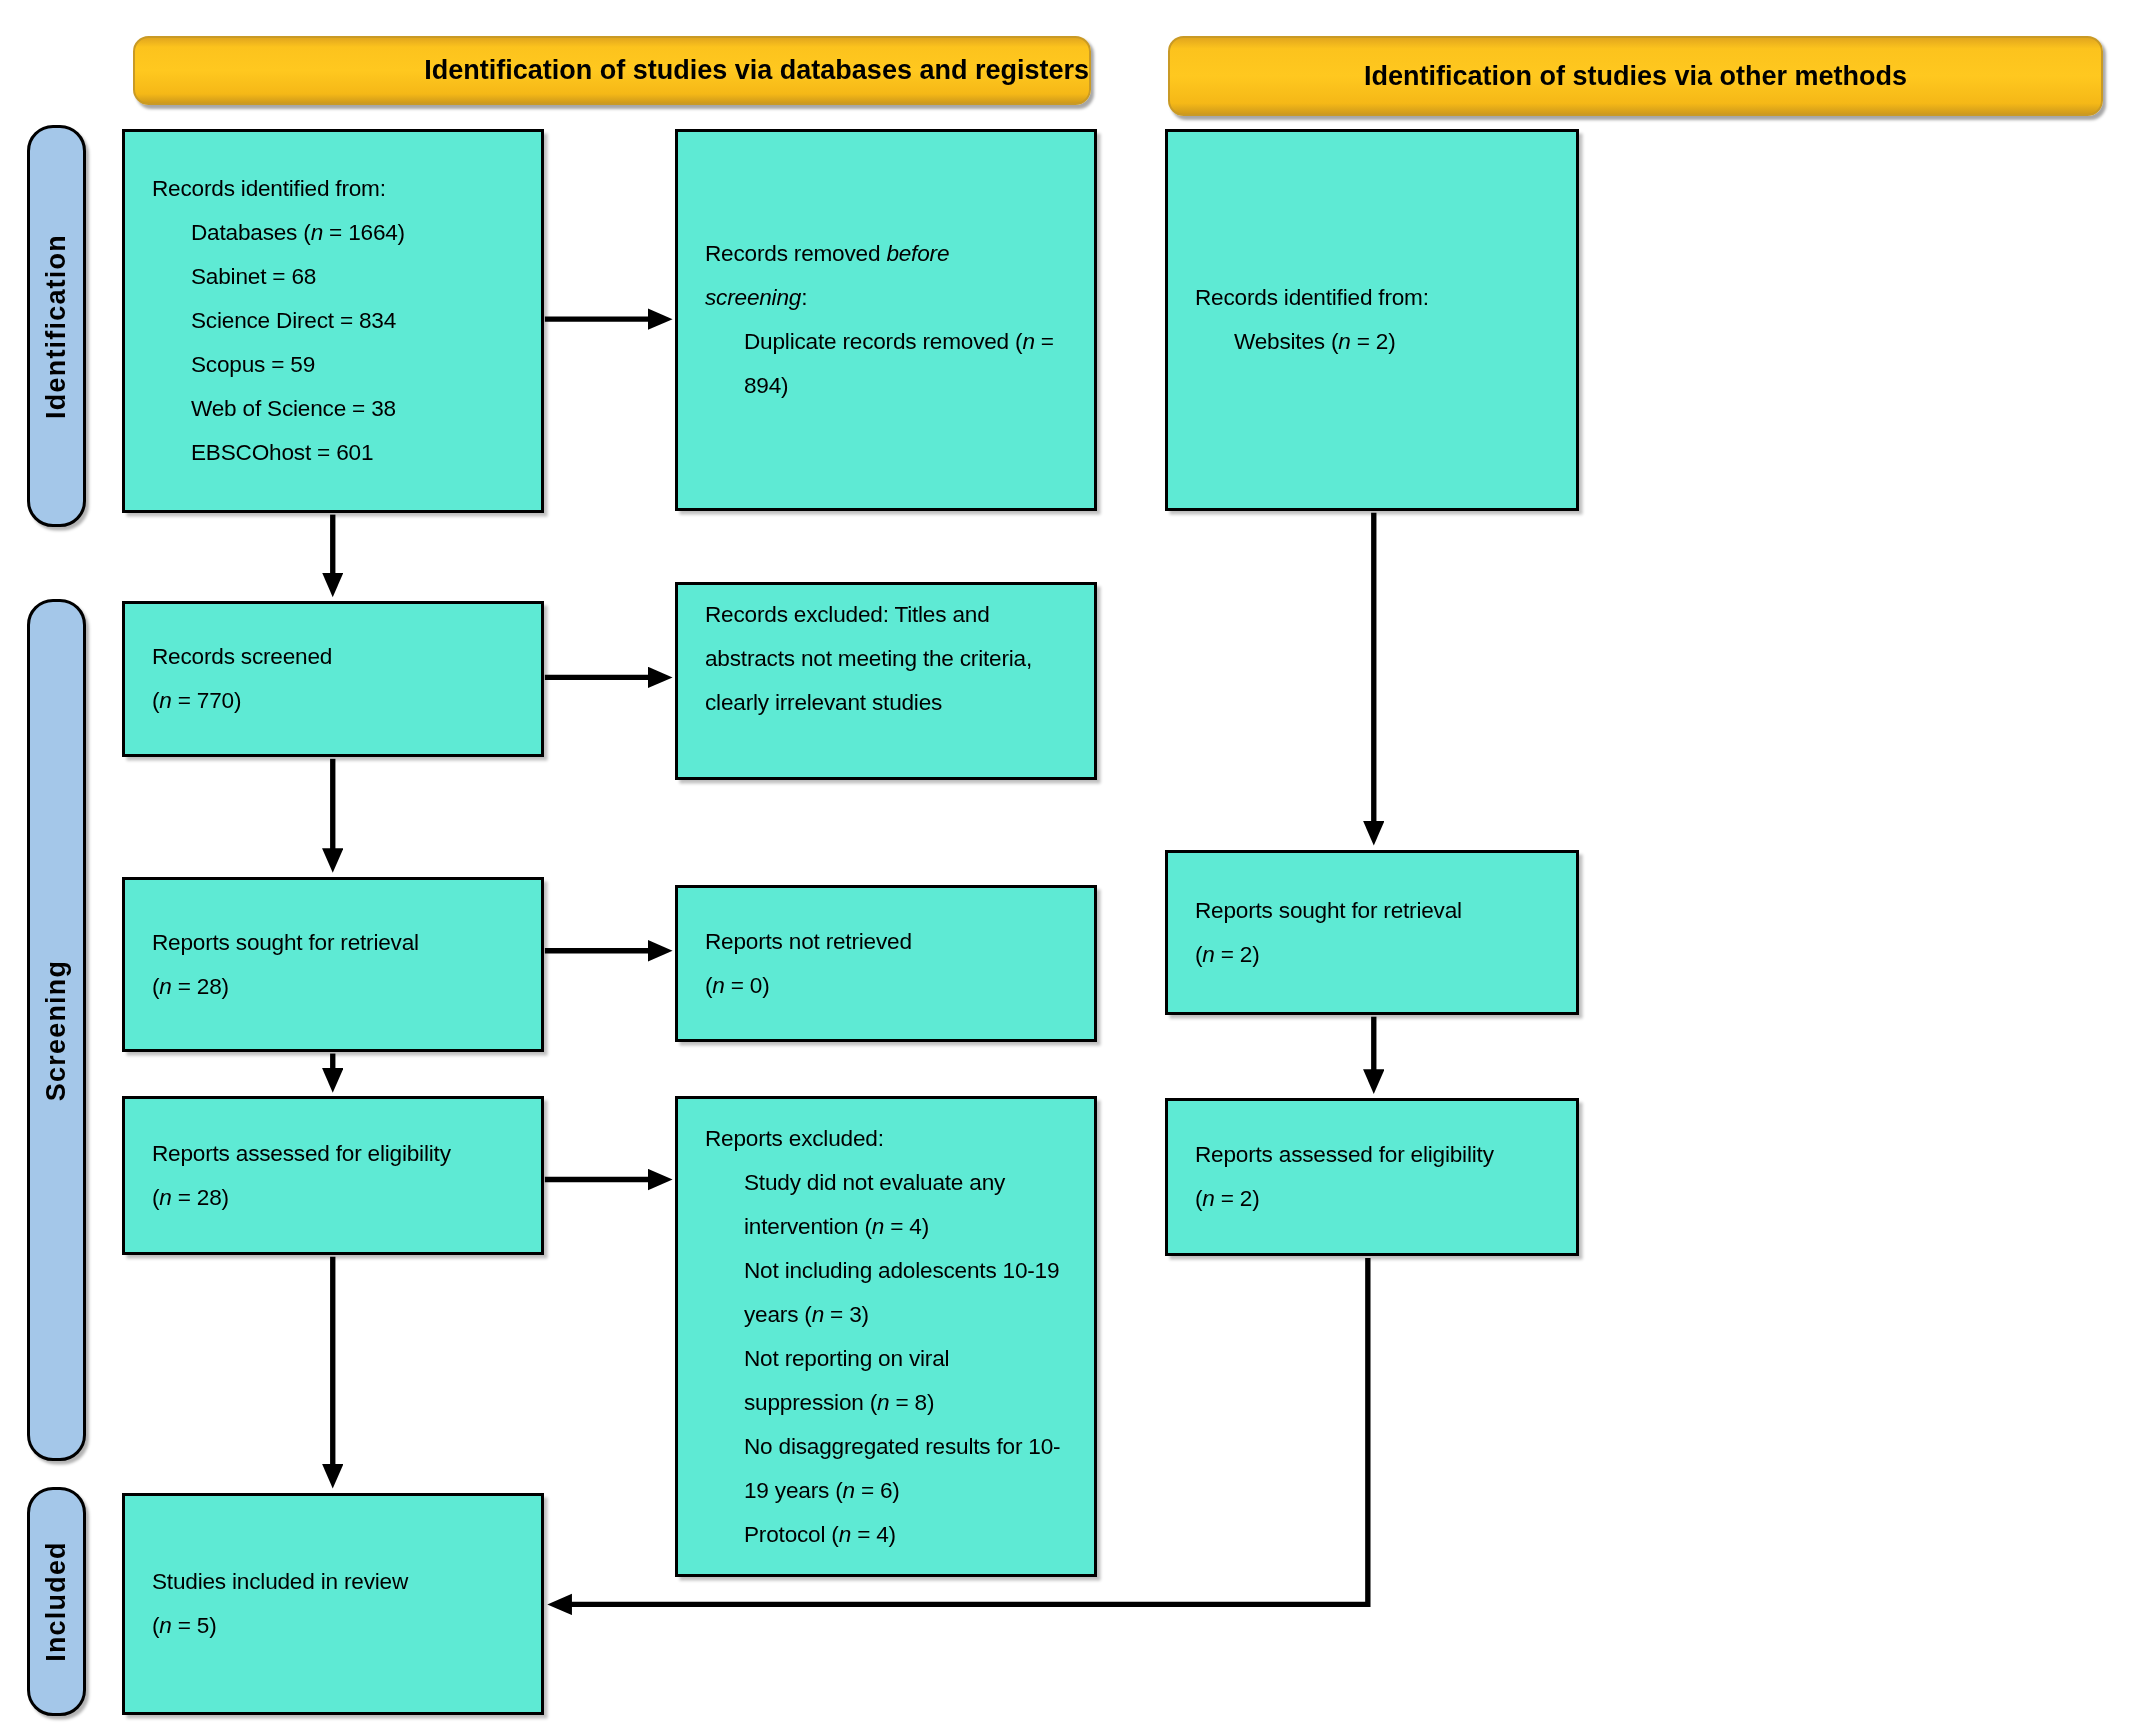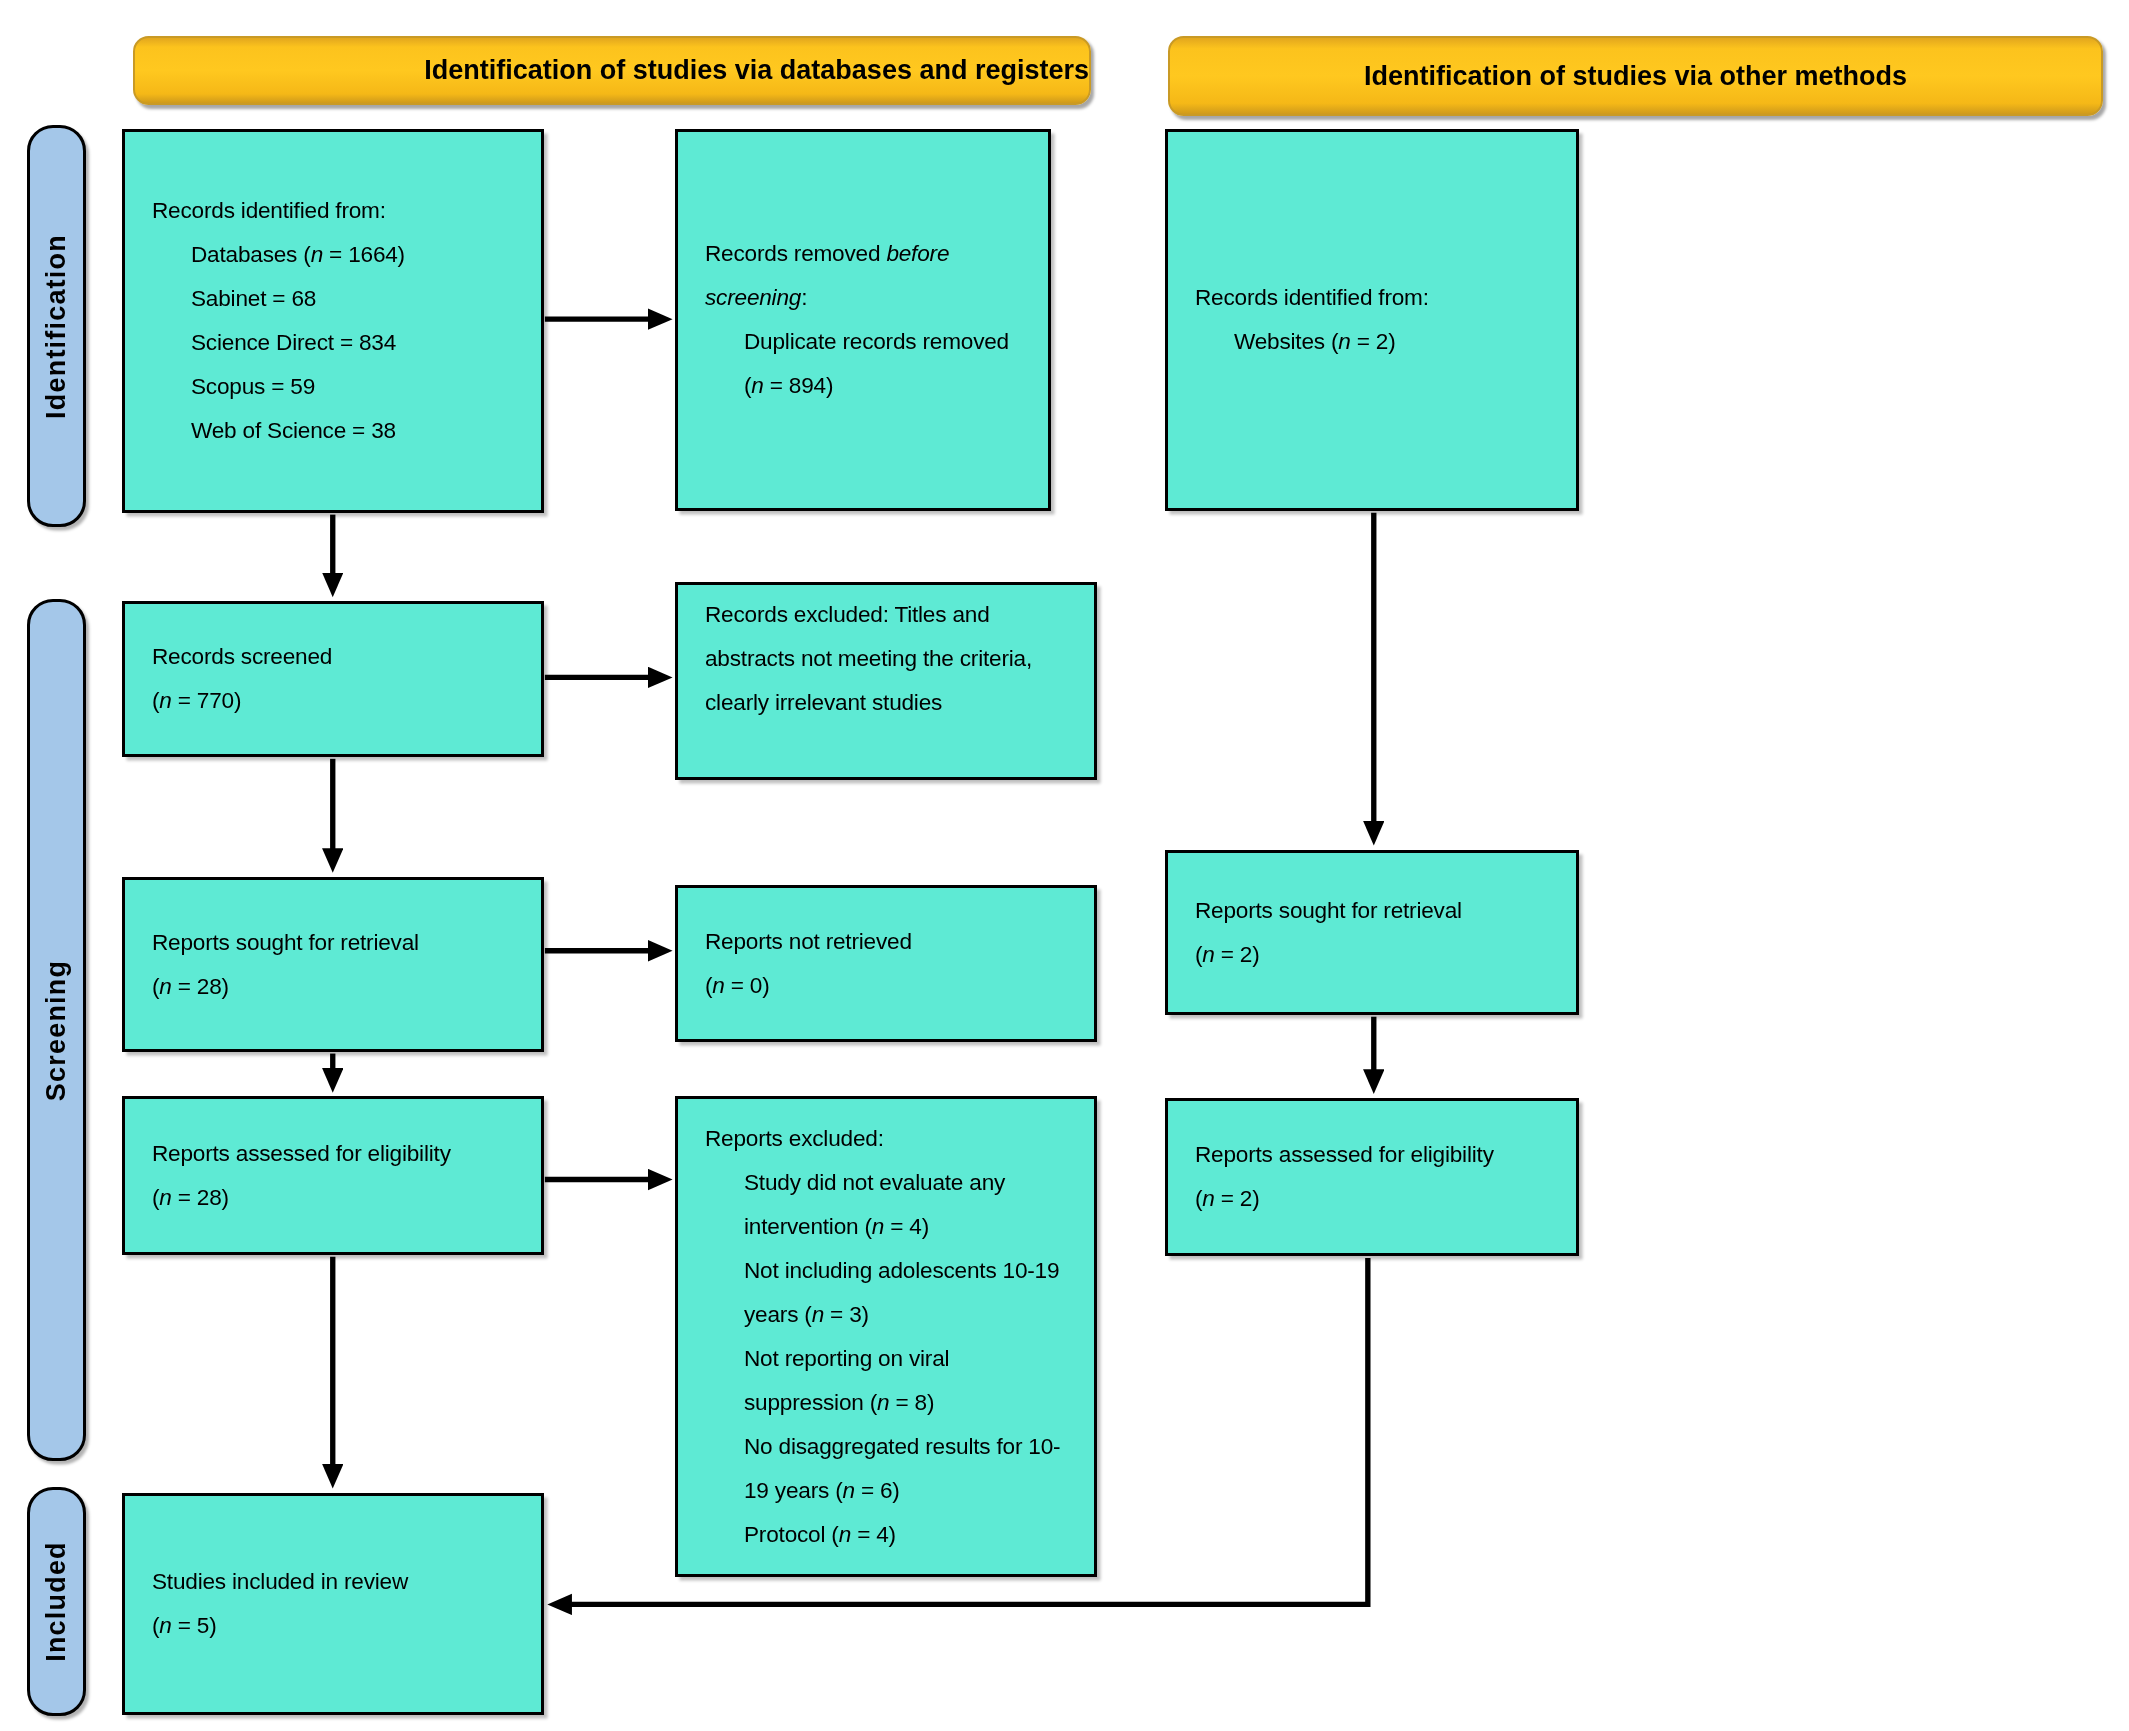--- a/index.html
+++ b/index.html
@@ -62,20 +62,21 @@
     <span><span>Included</span></span>
   </div>
 
   <div class="box vc" style="left:122px;top:129px;width:422px;height:384px;">
       <div class="line"><span>Records identified from:</span></div>
       <div class="line ind"><span>Databases (</span><i>n</i><span> = 1664)</span></div>
       <div class="line ind"><span>Sabinet = 68</span></div>
       <div class="line ind"><span>Science Direct = 834</span></div>
       <div class="line ind"><span>Scopus = 59</span></div>
       <div class="line ind"><span>Web of Science = 38</span></div>
+      <div class="line ind"><span>EBSCOhost = 601</span></div>
     </div>
 
   <div class="box vc" style="left:122px;top:601px;width:422px;height:156px;">
       <div class="line"><span>Records screened</span></div>
       <div class="line"><span>(</span><i>n</i><span> = 770)</span></div>
     </div>
 
   <div class="box vc" style="left:122px;top:877px;width:422px;height:175px;">
       <div class="line"><span>Reports sought for retrieval</span></div>
       <div class="line"><span>(</span><i>n</i><span> = 28)</span></div>
@@ -84,21 +85,21 @@
   <div class="box vc" style="left:122px;top:1096px;width:422px;height:159px;">
       <div class="line"><span>Reports assessed for eligibility</span></div>
       <div class="line"><span>(</span><i>n</i><span> = 28)</span></div>
     </div>
 
   <div class="box vc" style="left:122px;top:1493px;width:422px;height:222px;">
       <div class="line"><span>Studies included in review</span></div>
       <div class="line"><span>(</span><i>n</i><span> = 5)</span></div>
     </div>
 
-  <div class="box vc" style="left:675px;top:129px;width:376px;height:382px;">
+  <div class="box vc" style="left:675px;top:129px;width:422px;height:382px;">
       <div class="line"><span>Records removed </span><i>before</i></div>
       <div class="line"><i>screening</i><span>:</span></div>
       <div class="line ind"><span>Duplicate records removed (</span><i>n</i><span> = 894)</span></div>
     </div>
 
   <div class="box" style="left:675px;top:582px;width:422px;height:198px;padding-top:8.3px;">
       <div class="line"><span>Records excluded: Titles and abstracts not meeting the criteria, clearly irrelevant studies</span></div>
     </div>
 
   <div class="box vc" style="left:675px;top:885px;width:422px;height:157px;">

